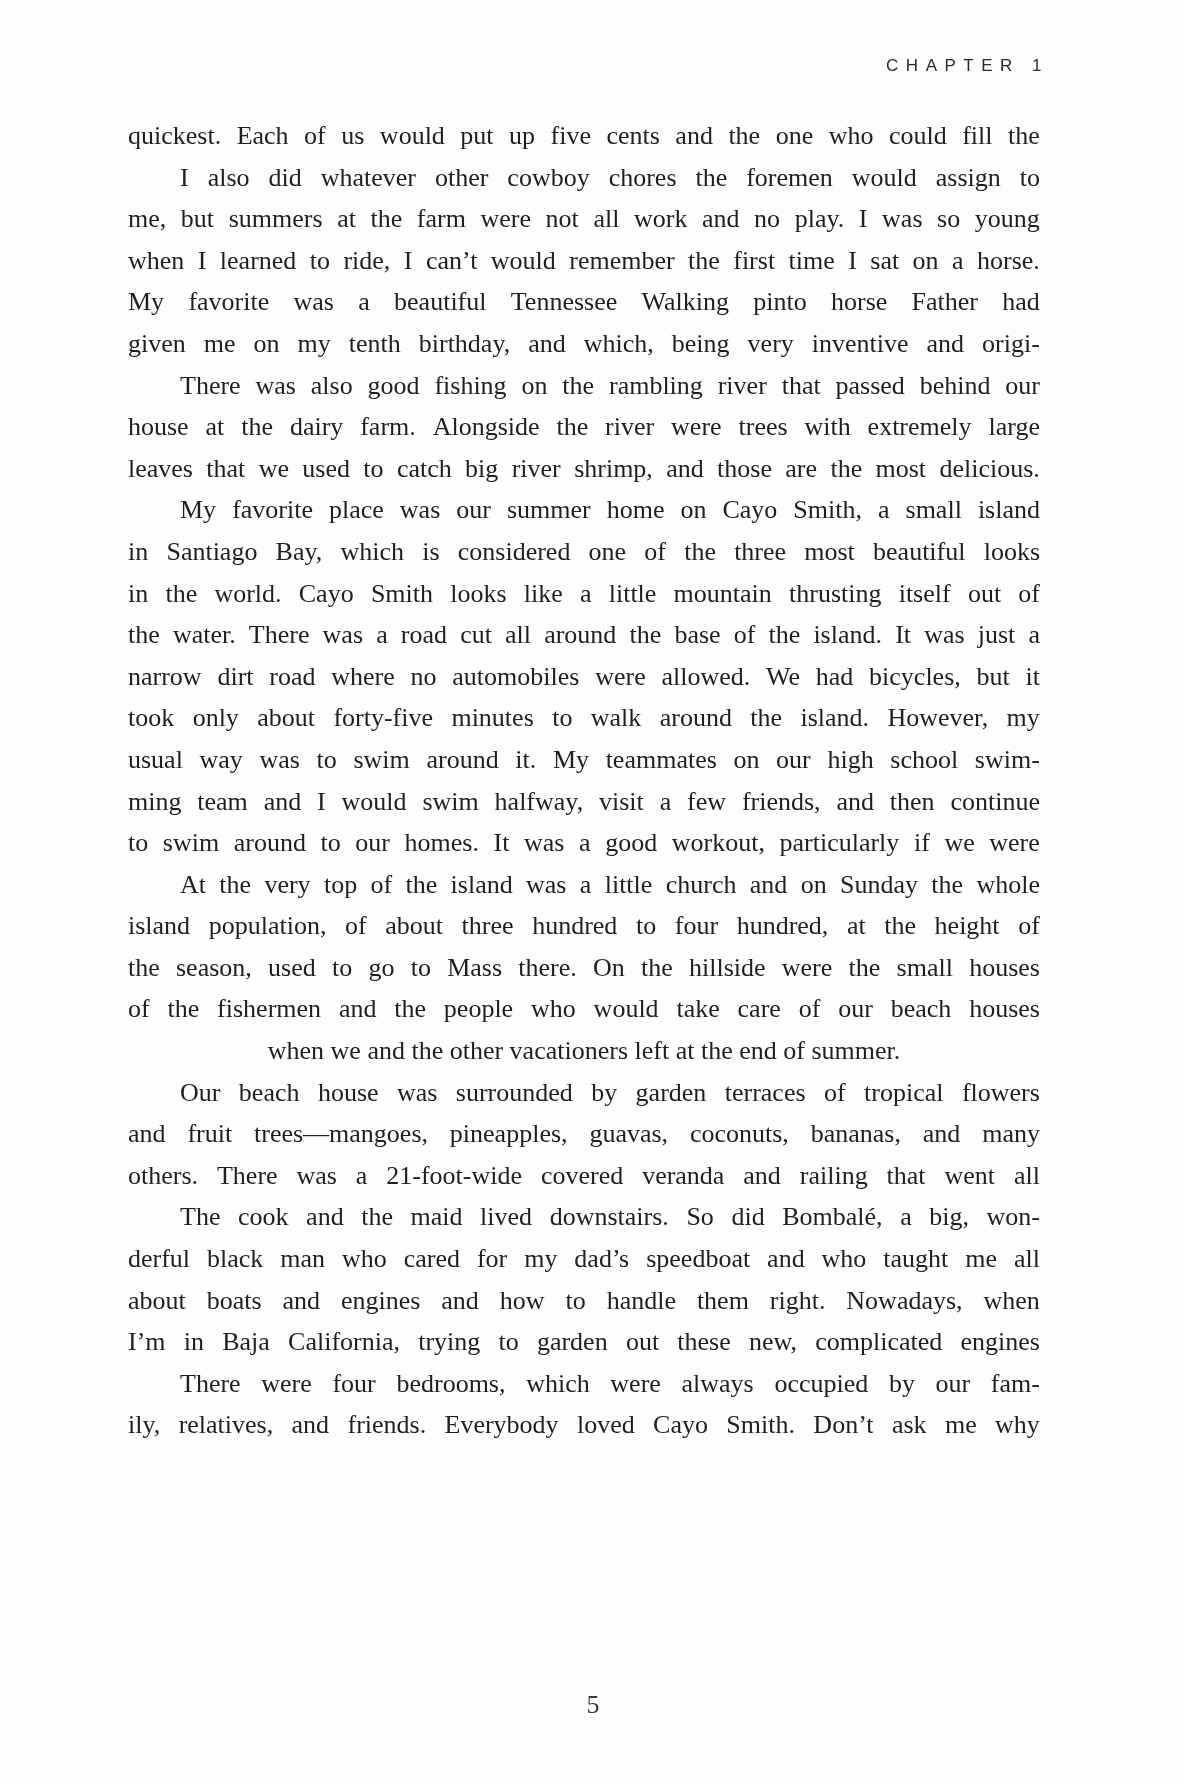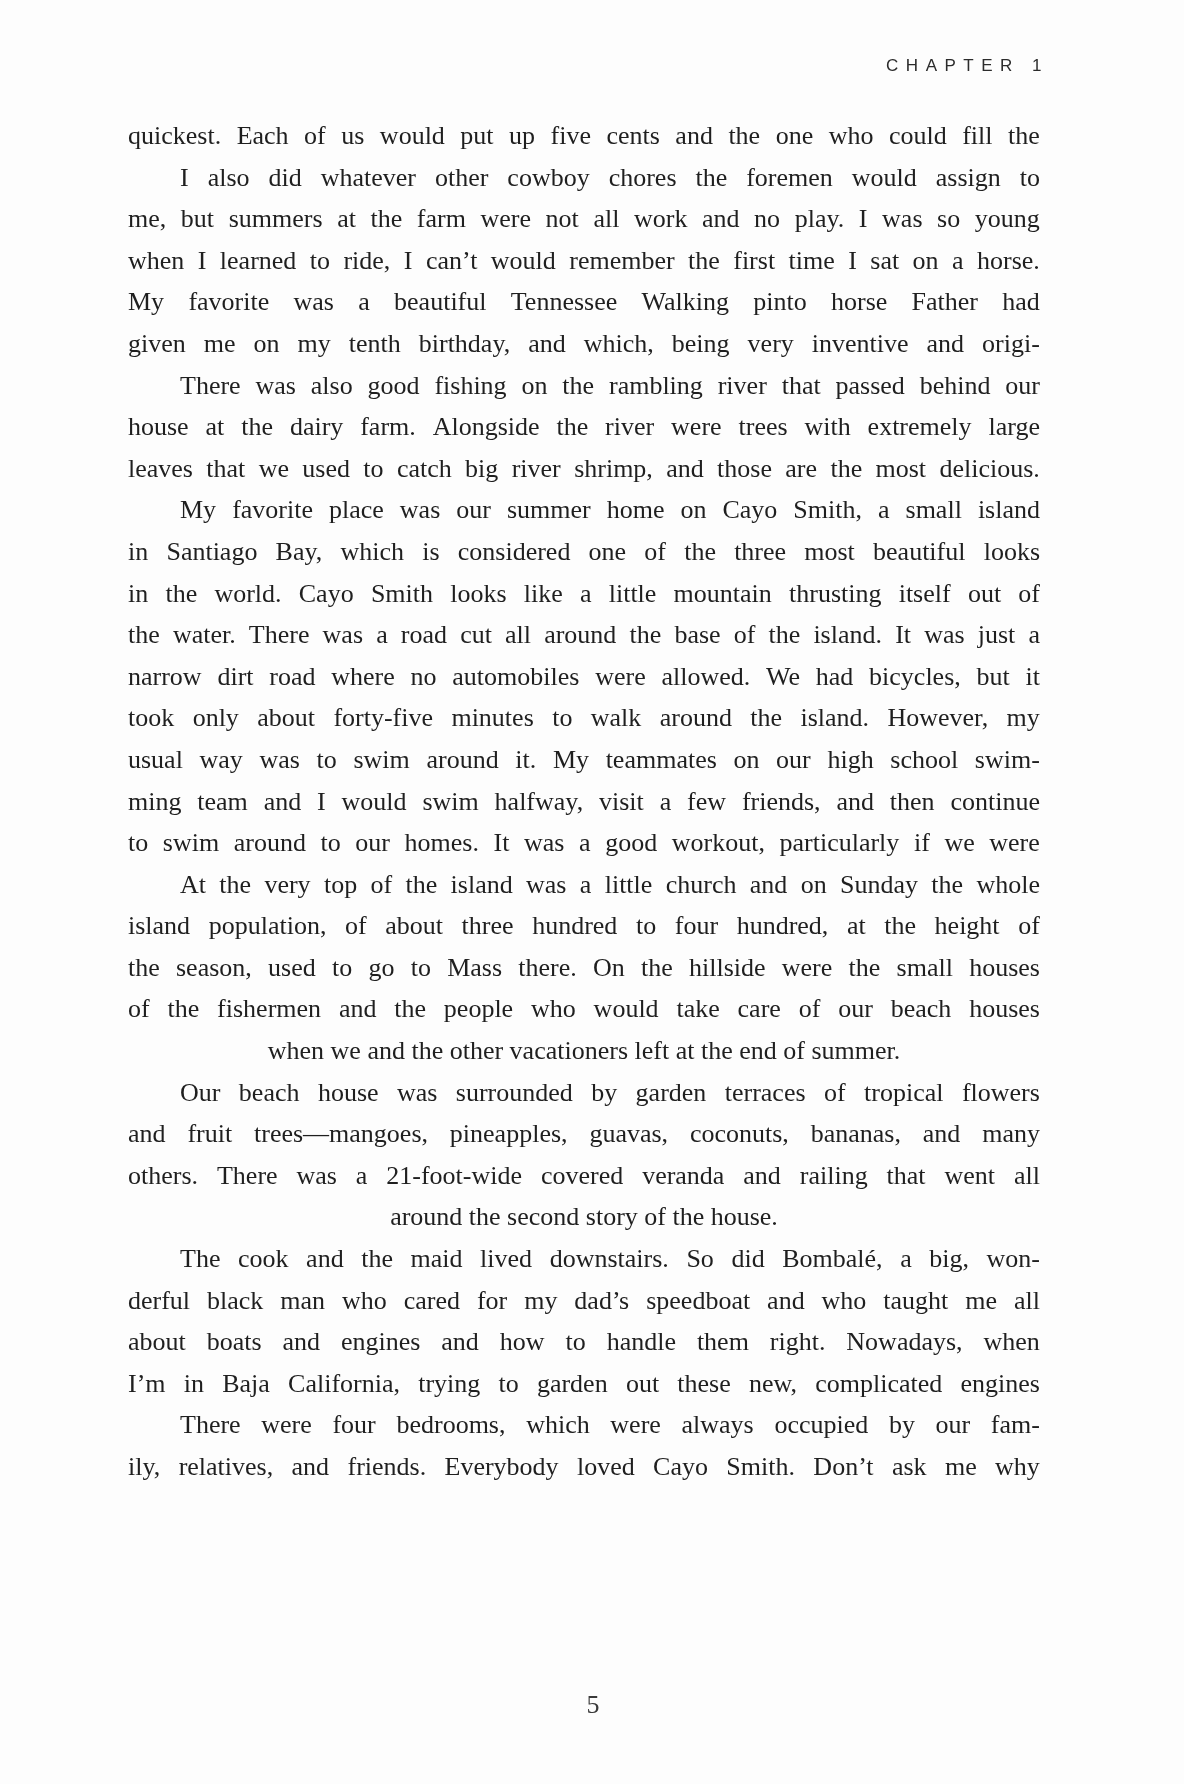--- a/index.html
+++ b/index.html
@@ -440,21 +440,20 @@
         <span>a</span>
         <span>21-foot-wide</span>
         <span>covered</span>
         <span>veranda</span>
         <span>and</span>
         <span>railing</span>
         <span>that</span>
         <span>went</span>
         <span>all</span>
       </div>
-      <div class="line">around the second story of the house.</div>
       <div class="line indent just">
         <span>The</span>
         <span>cook</span>
         <span>and</span>
         <span>the</span>
         <span>maid</span>
         <span>lived</span>
         <span>downstairs.</span>
         <span>So</span>
         <span>did</span>

